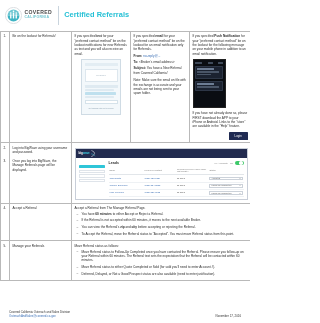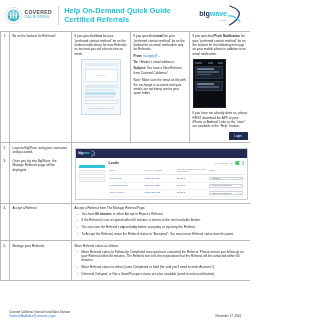--- a/index.html
+++ b/index.html
@@ -204,34 +204,23 @@
       </svg>
       <div class="cc-words">
         <div class="cc-covered">COVERED</div>
         <div class="cc-california">CALIFORNIA</div>
       </div>
     </div>
 
     <div class="hdr-divider"></div>
 
     <div class="hdr-title">
-      <div>Help On-Demand Quick Guide</div>
       <div>Certified Referrals</div>
     </div>
 
-    <div class="bw-logo">
-      <div>
-        <div class="bw-word"><span>big</span><span class="lt">wave</span></div>
-        <div class="bw-sub">systems</div>
-      </div>
-      <svg class="bw-swoosh" viewBox="0 0 30 42">
-        <path d="M4 2 Q26 10 22 21 Q18 32 3 40" fill="none" stroke="#2e3b66" stroke-width="2.6" stroke-linecap="round"></path>
-        <path d="M1 22 Q12 20 24 33" fill="none" stroke="#2fc3d7" stroke-width="2.2" stroke-linecap="round"></path>
-      </svg>
-    </div>
   </div>
 
   <table class="tbl">
 
     <tbody>
         <tr>
       <td class="c-num">1.</td>
       <td class="c-task">Be on the lookout for Referrals!</td>
 
       <td class="c-b">

